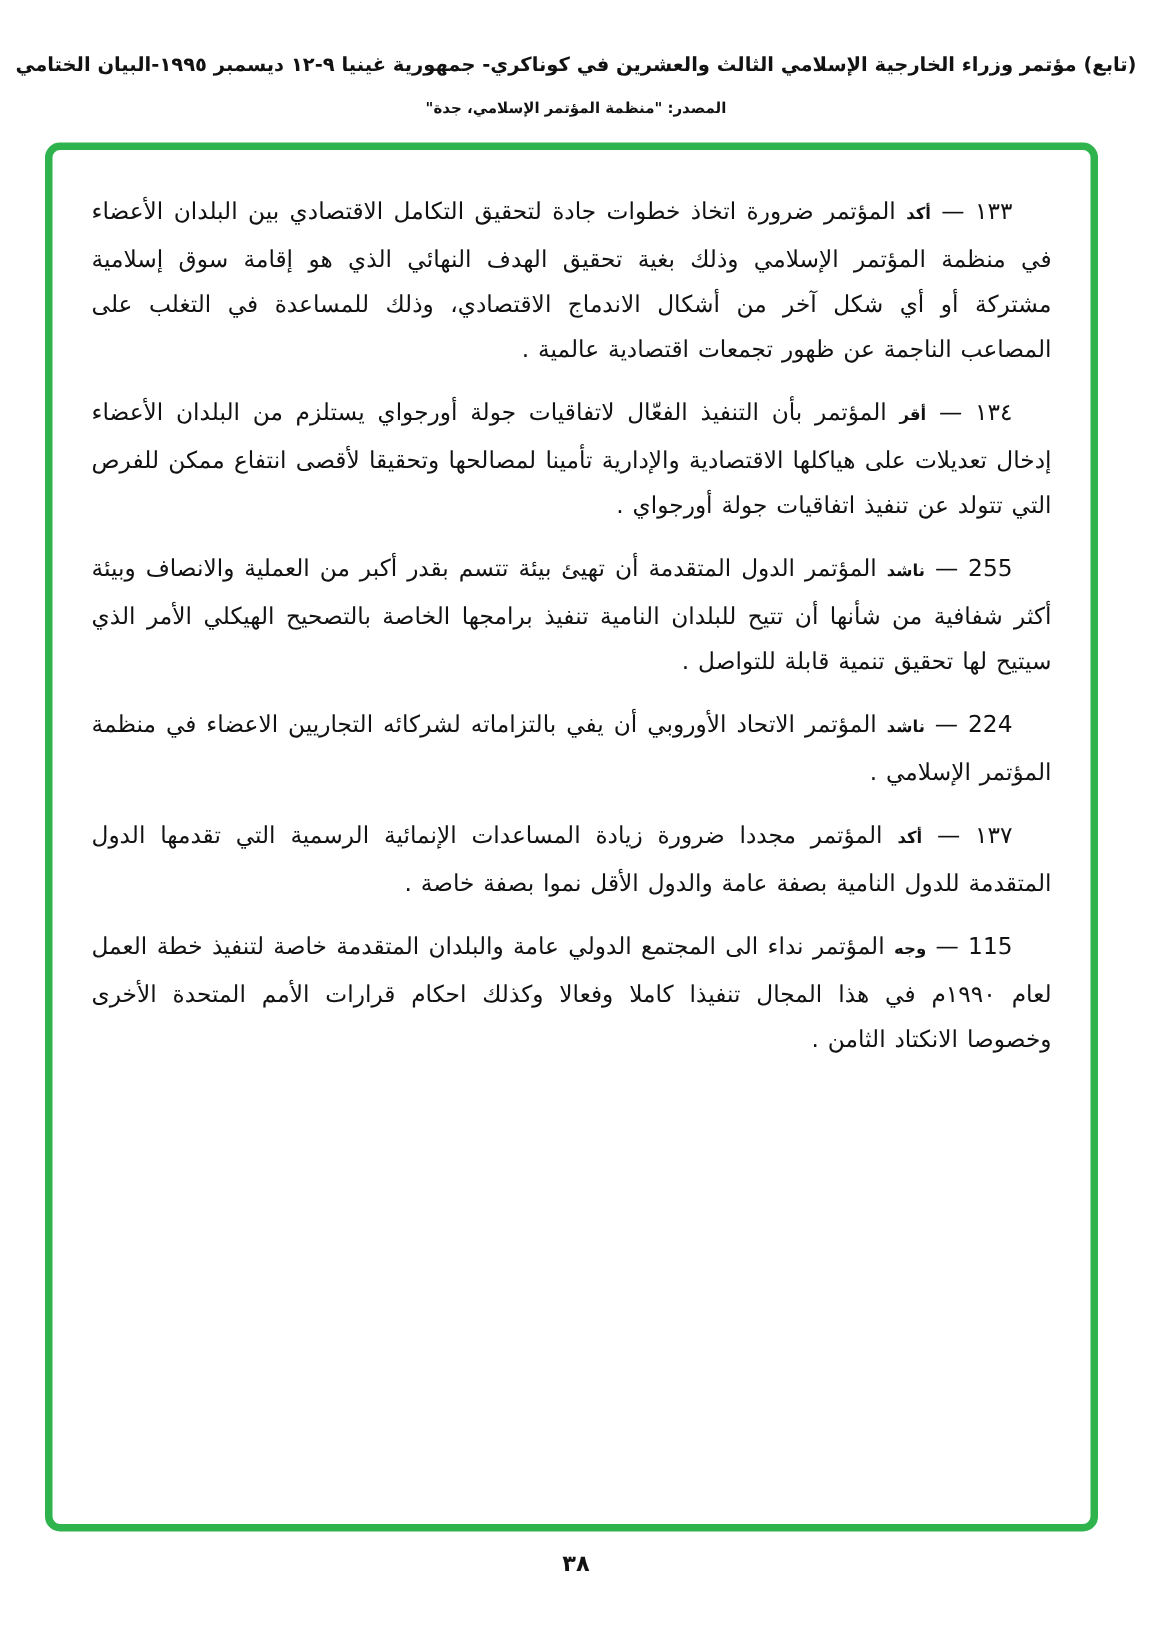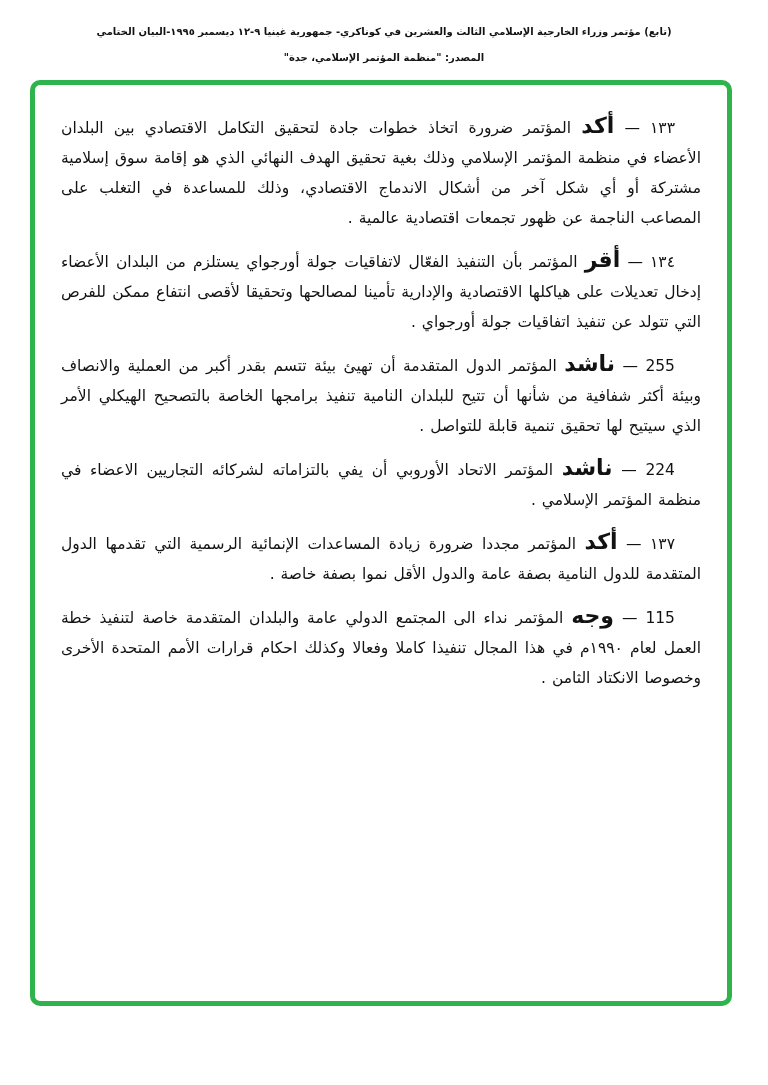--- a/index.html
+++ b/index.html
@@ -10,24 +10,25 @@
     background: #ffffff;
     color: #121212;
     font-family: "DejaVu Sans", sans-serif;
     direction: rtl;
     overflow: hidden;
   }
   .page { width: 768px; height: 1085px; position: relative; }
 
   .doc-header { text-align: center; padding-top: 24px; }
   .doc-title {
-    font-size: 10px;
+    font-size: 13px;
     font-weight: bold;
     line-height: 1.5;
     padding: 0 8px;
+    margin-top: 10px;
   }
   .doc-source {
     font-size: 10px;
     font-weight: bold;
     margin-top: 13px;
   }
 
   .content-box {
     margin: 17px 36px 0 30px;
     border: 5px solid var(--accent, #2fb34c);
@@ -40,21 +41,21 @@
   .para {
     font-size: 15.5px;
     line-height: 30px;
     text-align: justify;
     text-indent: 26px;
     margin: 0 0 12px 0;
     word-spacing: 1px;
   }
   .para:last-child { margin-bottom: 0; }
   .para .num  { font-weight: normal; }
-  .para .lead { font-weight: bold; font-size: 22px; }
+  .para .lead { font-weight: bold; font-size: 11px; }
 
   .page-footer {
     text-align: center;
     margin-top: 12px;
     font-size: 15px;
     font-weight: bold;
   }
 </style>
 </head>
 <body>
@@ -101,14 +102,15 @@
 
   <div class="para">
     <span class="num">115 —</span>
     <span class="lead">وجه</span>
     <span class="body">المؤتمر نداء الى المجتمع الدولي عامة والبلدان المتقدمة خاصة لتنفيذ خطة العمل لعام ١٩٩٠م في هذا المجال تنفيذا كاملا وفعالا وكذلك احكام قرارات الأمم المتحدة الأخرى وخصوصا الانكتاد الثامن .</span>
   </div>
 
 </div>
   </div>
 
+  <div class="page-footer">٣٨</div>
 
 </div>
 
 </body></html>

